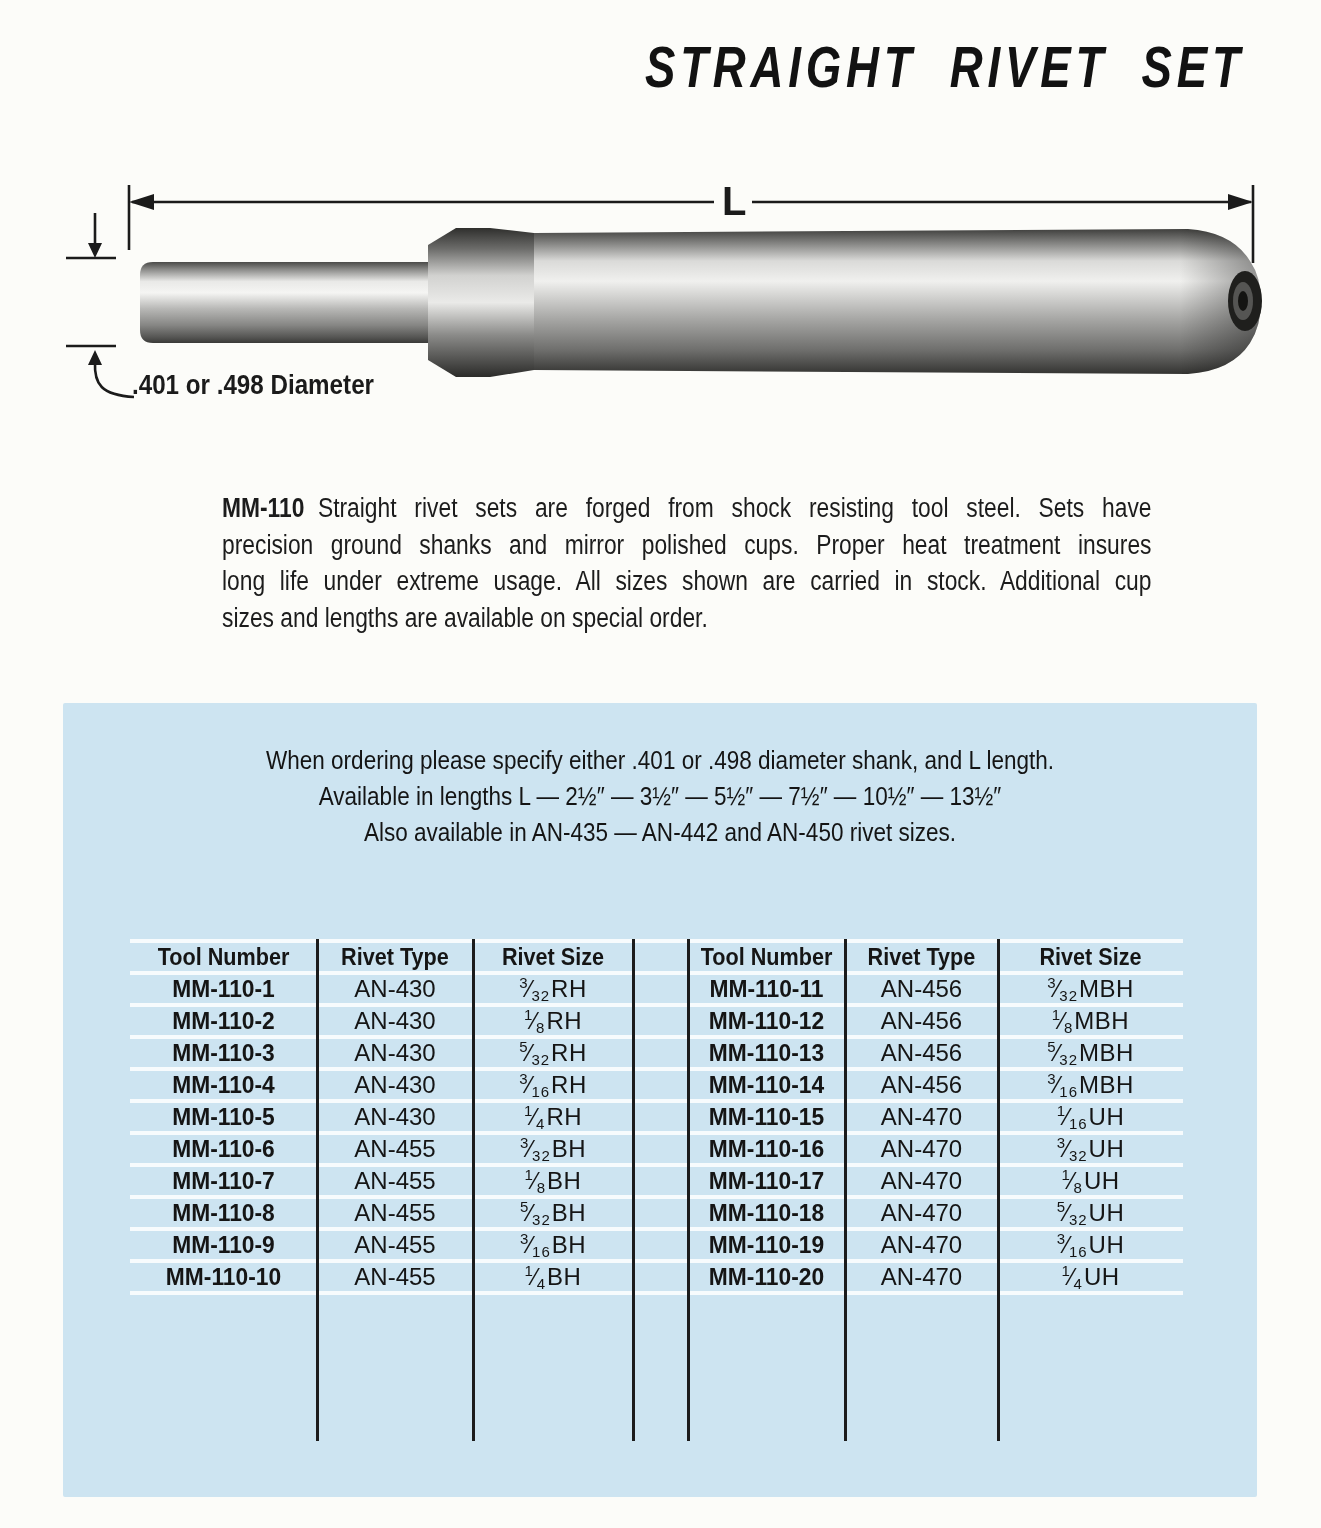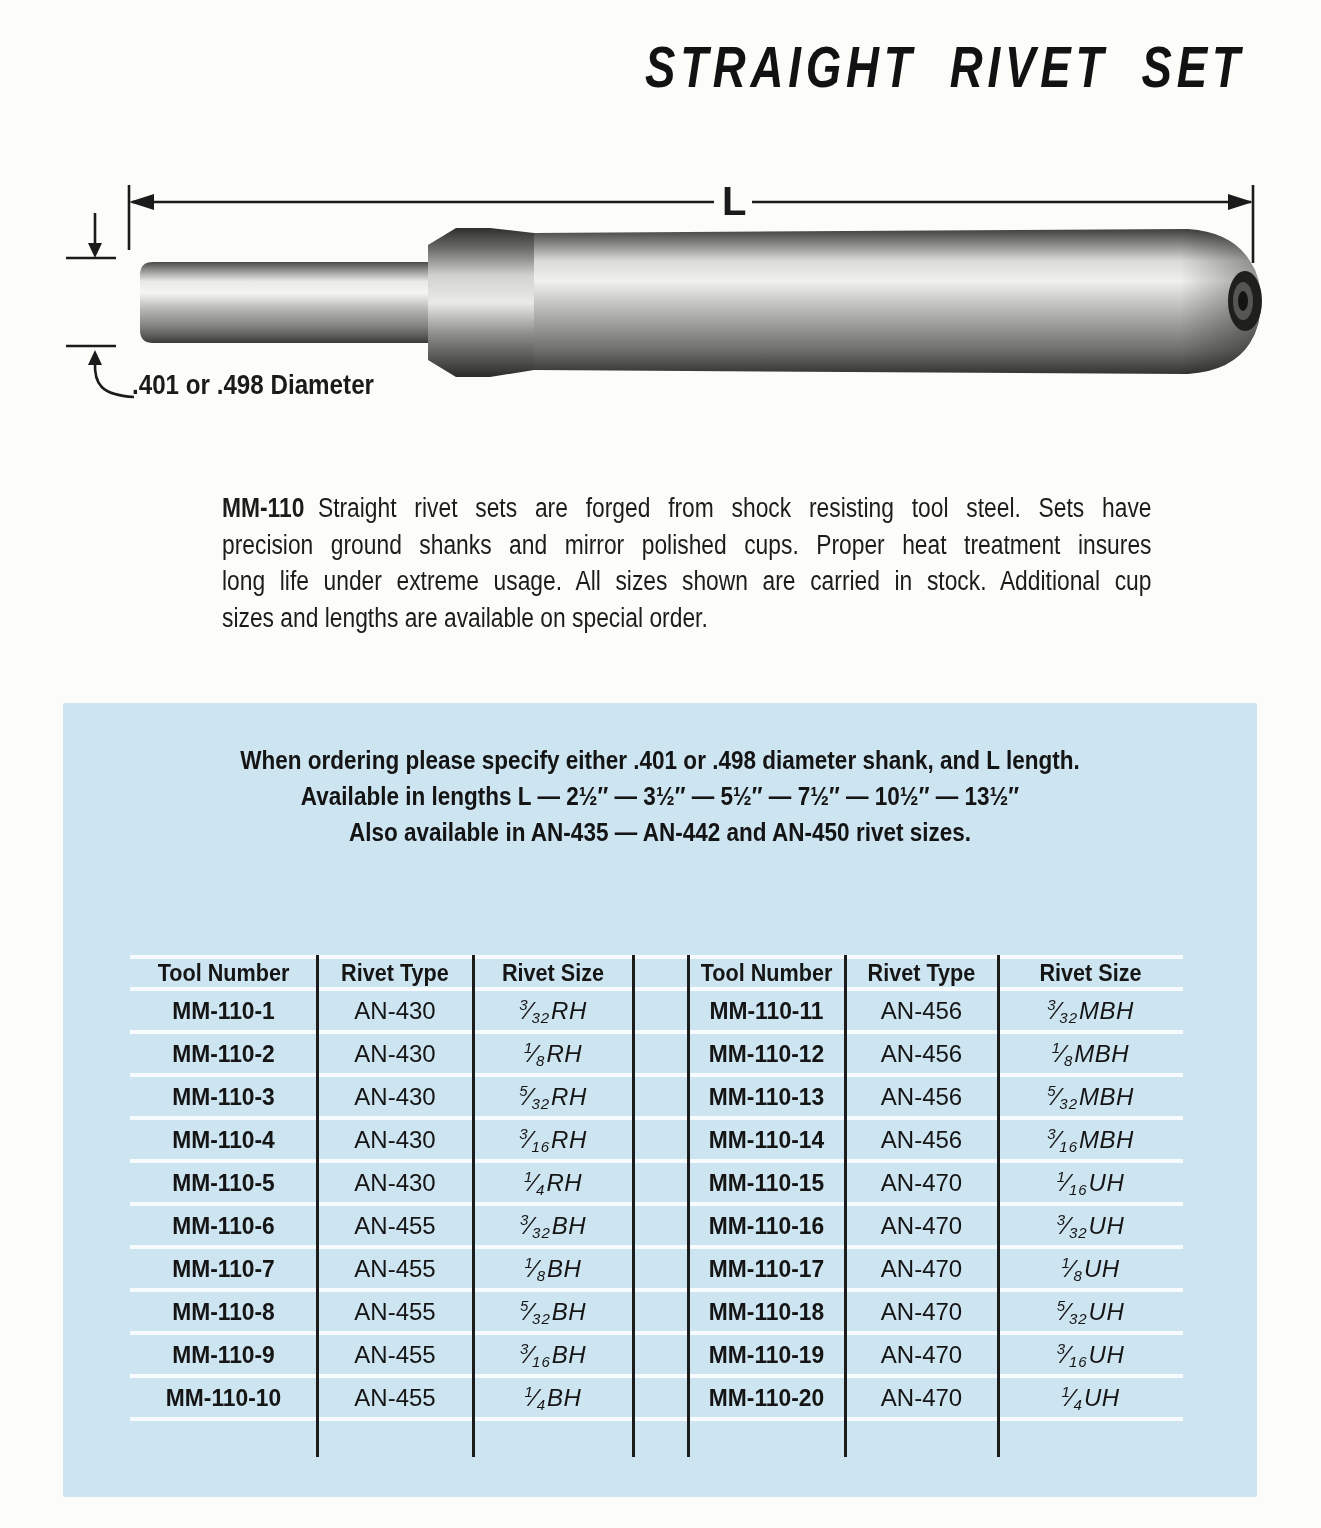--- a/index.html
+++ b/index.html
@@ -28,42 +28,42 @@
     transform:scaleX(.845); transform-origin:0 0;
   }
   .desc-line{text-align:justify; text-align-last:justify;}
   .desc-line.last{text-align-last:left;}
   .desc-lead{font-weight:bold; margin-right:16px;}
   
   .order-box{
     position:absolute; left:63px; top:703px; width:1194px; height:794px;
     background:var(--box); border-radius:2px;
   }
-  .order-lines{position:absolute; left:0; top:39px; width:100%;font-weight:bold;}
+  .order-lines{position:absolute; left:0; top:39px; width:100%;}
   .order-line{
     width:100%; text-align:center; font-size:26.5px; line-height:36px; color:#141414;
     transform:scaleX(.85); transform-origin:50% 0; white-space:nowrap;
   }
   .legend{position:absolute; left:0; top:153px; width:100%; height:78px;}
   .legend-item{
     position:absolute; font-size:26px; white-space:nowrap; color:#141414;
     transform:scaleX(.88); transform-origin:0 0;
   }
   .legend-code{display:inline-block; width:98px;}
   
-  .rtable{position:absolute; left:67px; top:252px; width:1053px;}
+  .rtable{position:absolute; left:67px; top:236px; width:1053px;}
   .trow{
     display:grid; grid-template-columns:187px 156px 160px 55px 157px 153px 185px;
-    height:43px; border-bottom:4px solid var(--sep);
+    height:32px; border-bottom:4px solid var(--sep);
   }
   .trow.thead{height:36px; border-top:4px solid var(--sep);}
   .c{display:flex; align-items:center; justify-content:center; font-size:24px; color:#151515;}
   .c.hdr{font-weight:bold; font-size:23.5px; transform:scaleX(.92);}
   .c.tool{font-weight:bold; transform:scaleX(.95);}
-  .c.size{gap:1px;font-style:italic;}
+  .c.size{gap:1px;}
   .fr{white-space:nowrap;}
   .fr sup{font-size:15px; vertical-align:baseline; position:relative; top:-9px;}
   .fr sub{font-size:15px; vertical-align:baseline; position:relative; top:4px; letter-spacing:1px;}
   .fr .sl{font-size:23px;}
   .hd{letter-spacing:.5px;}
   .vline{position:absolute; top:0; width:3px; height:502px; background:#1c1c1c;}
 </style>
 </head>
 <body>
 

